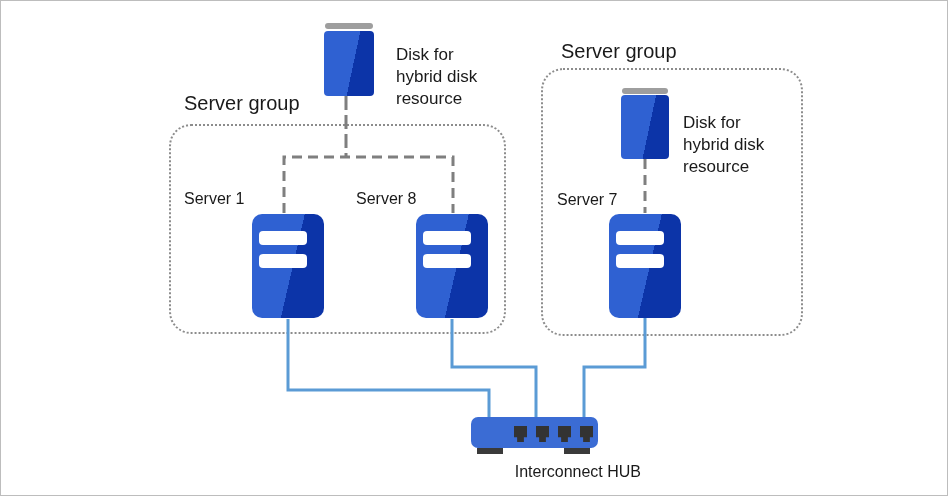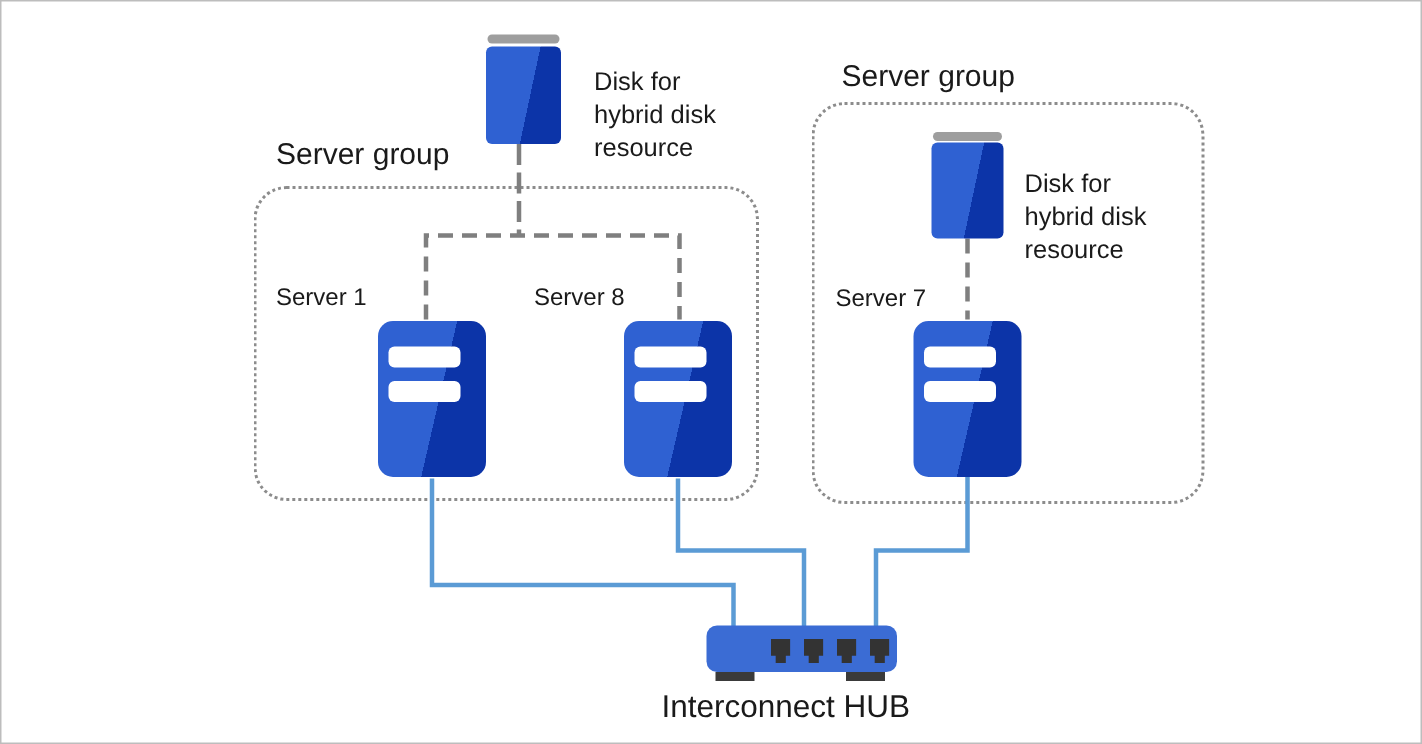--- a/index.html
+++ b/index.html
@@ -90,22 +90,22 @@
   }
   .hub-foot{
     position:absolute;
     top:447px;width:26px;height:6px;
     background:#3a3a3a;
     z-index:2;
   }
   .hub-label{
     position:absolute;
     left:440px;top:461px;width:200px;
-    text-align:left;
-    font-size:21px;line-height:20px;
+    text-align:right;
+    font-size:16px;line-height:20px;
     z-index:4;
   }
 </style>
 </head>
 <body>
 
 <div class="canvas">
 
   <div class="group-frame" style="left:168px;top:123px;width:337px;height:210px;"></div>
   <div class="group-frame" style="left:540px;top:67px;width:262px;height:268px;"></div>

